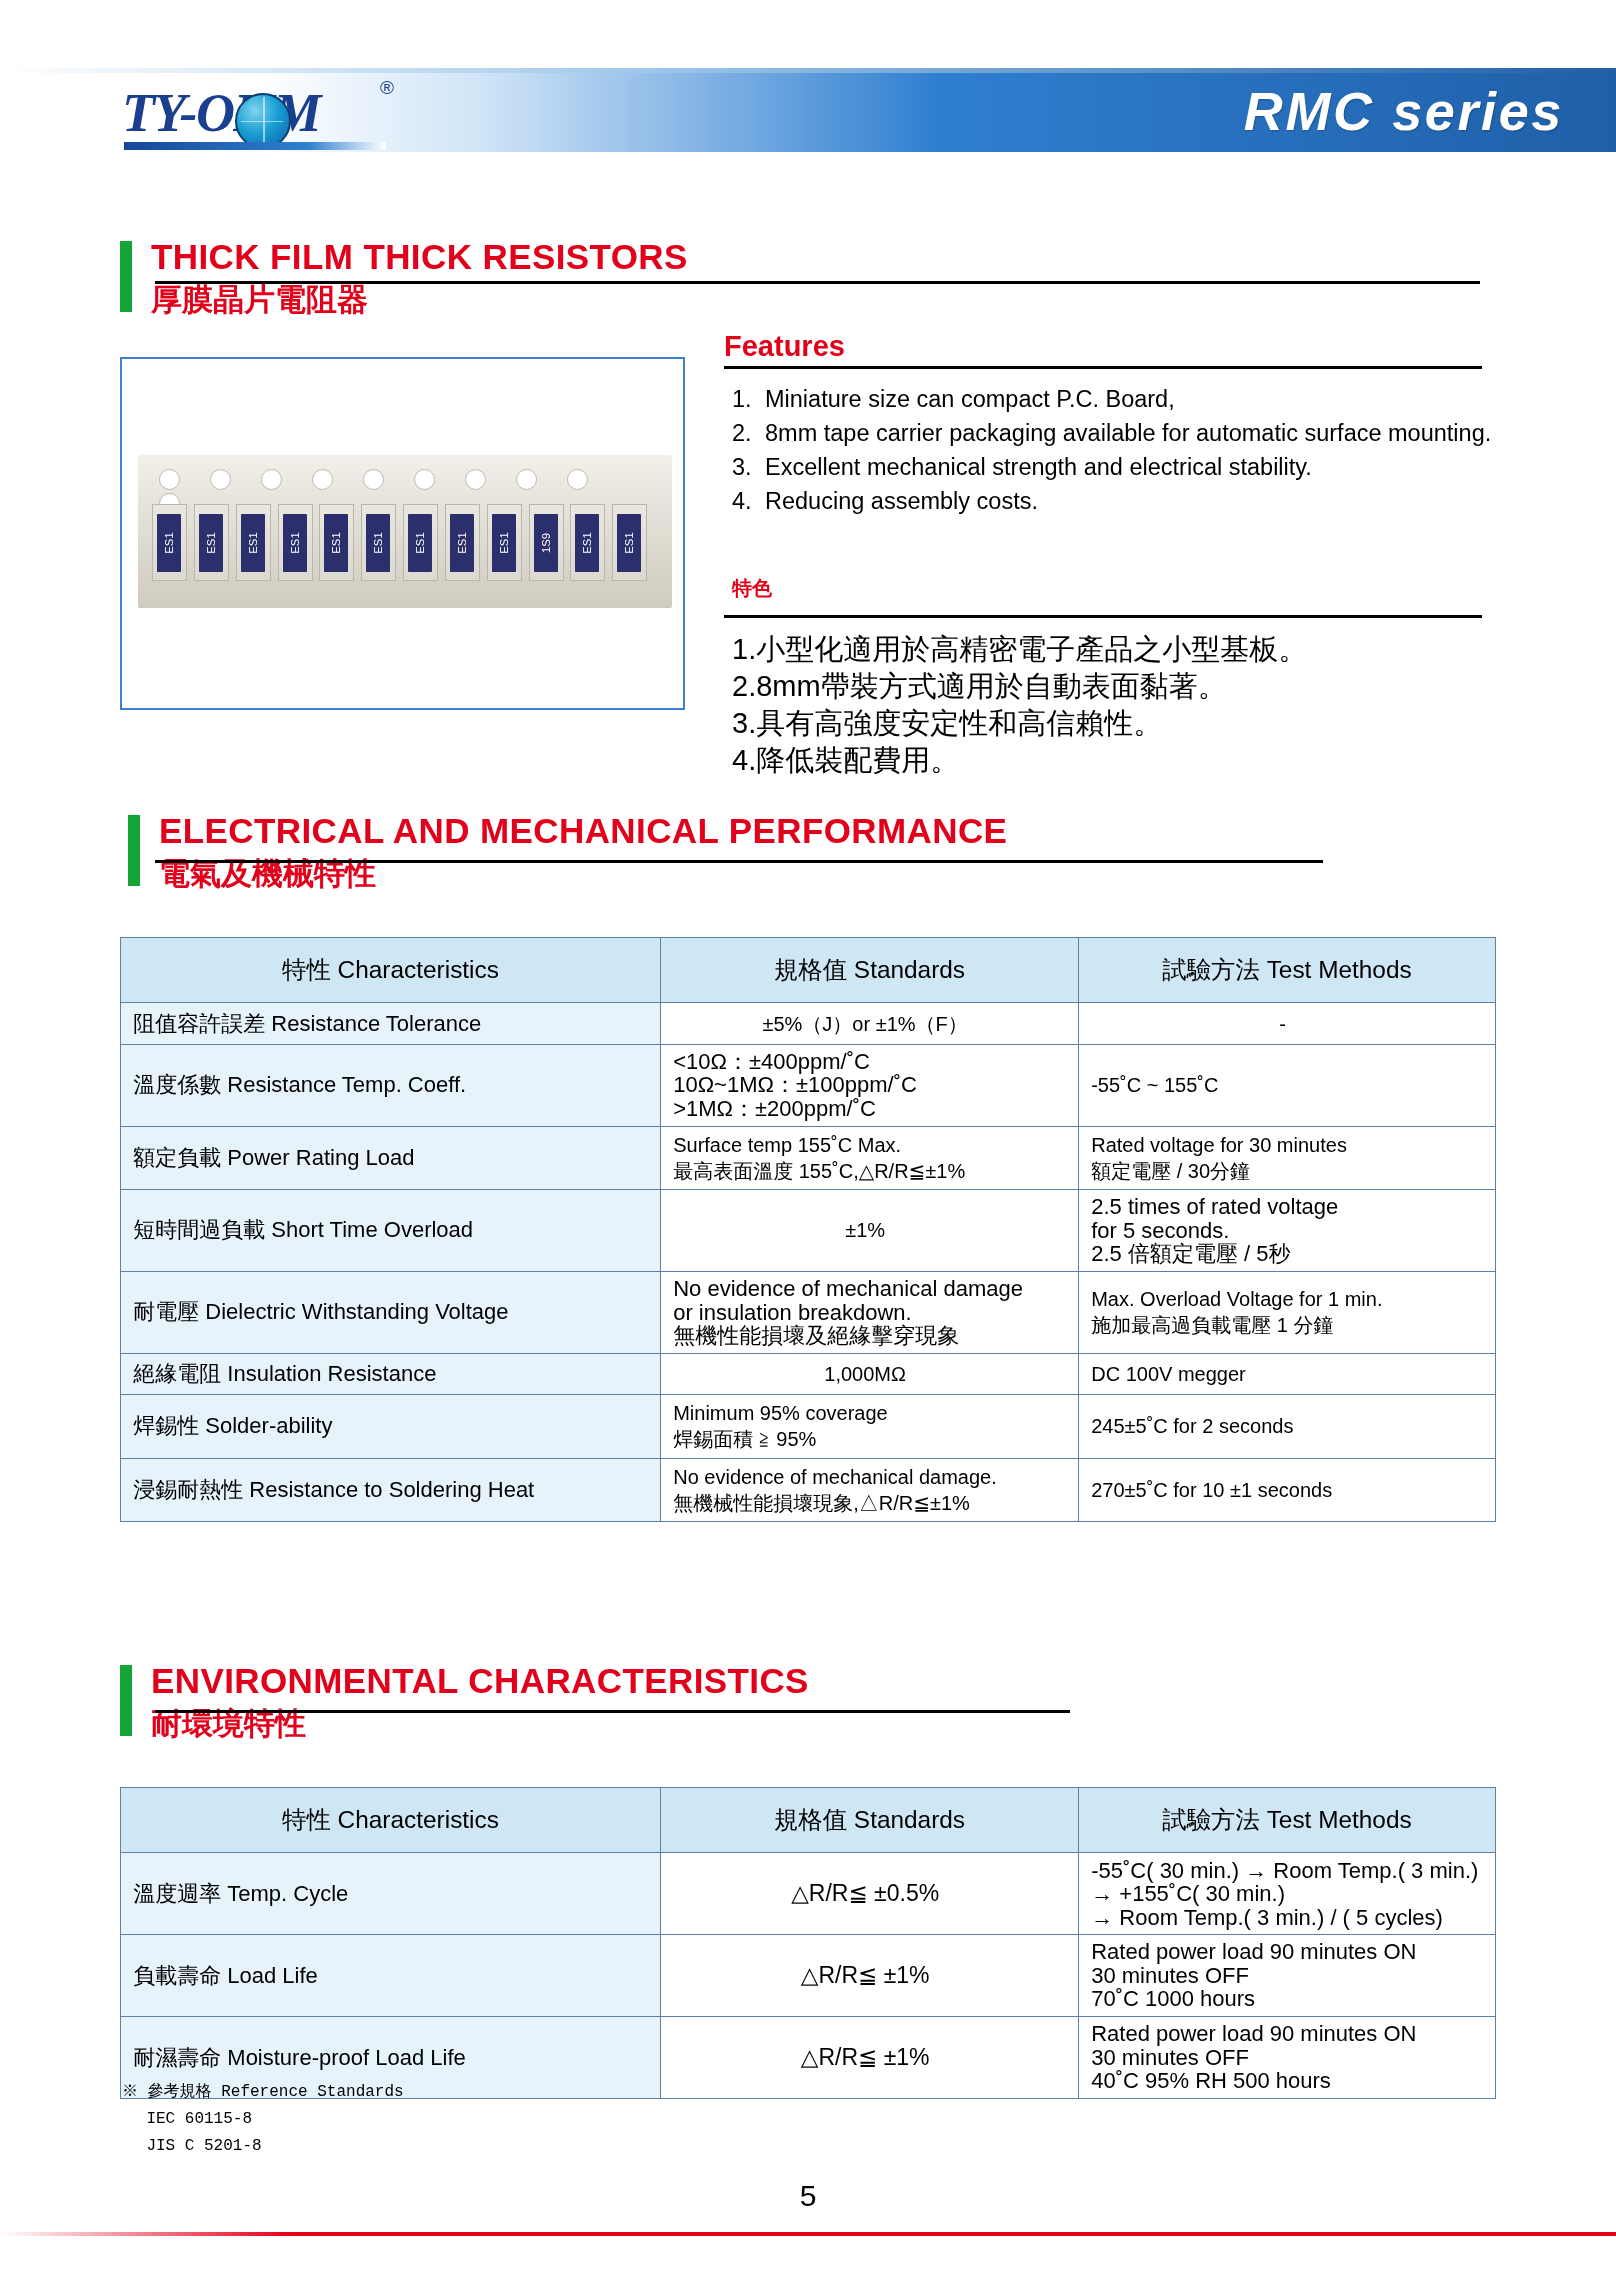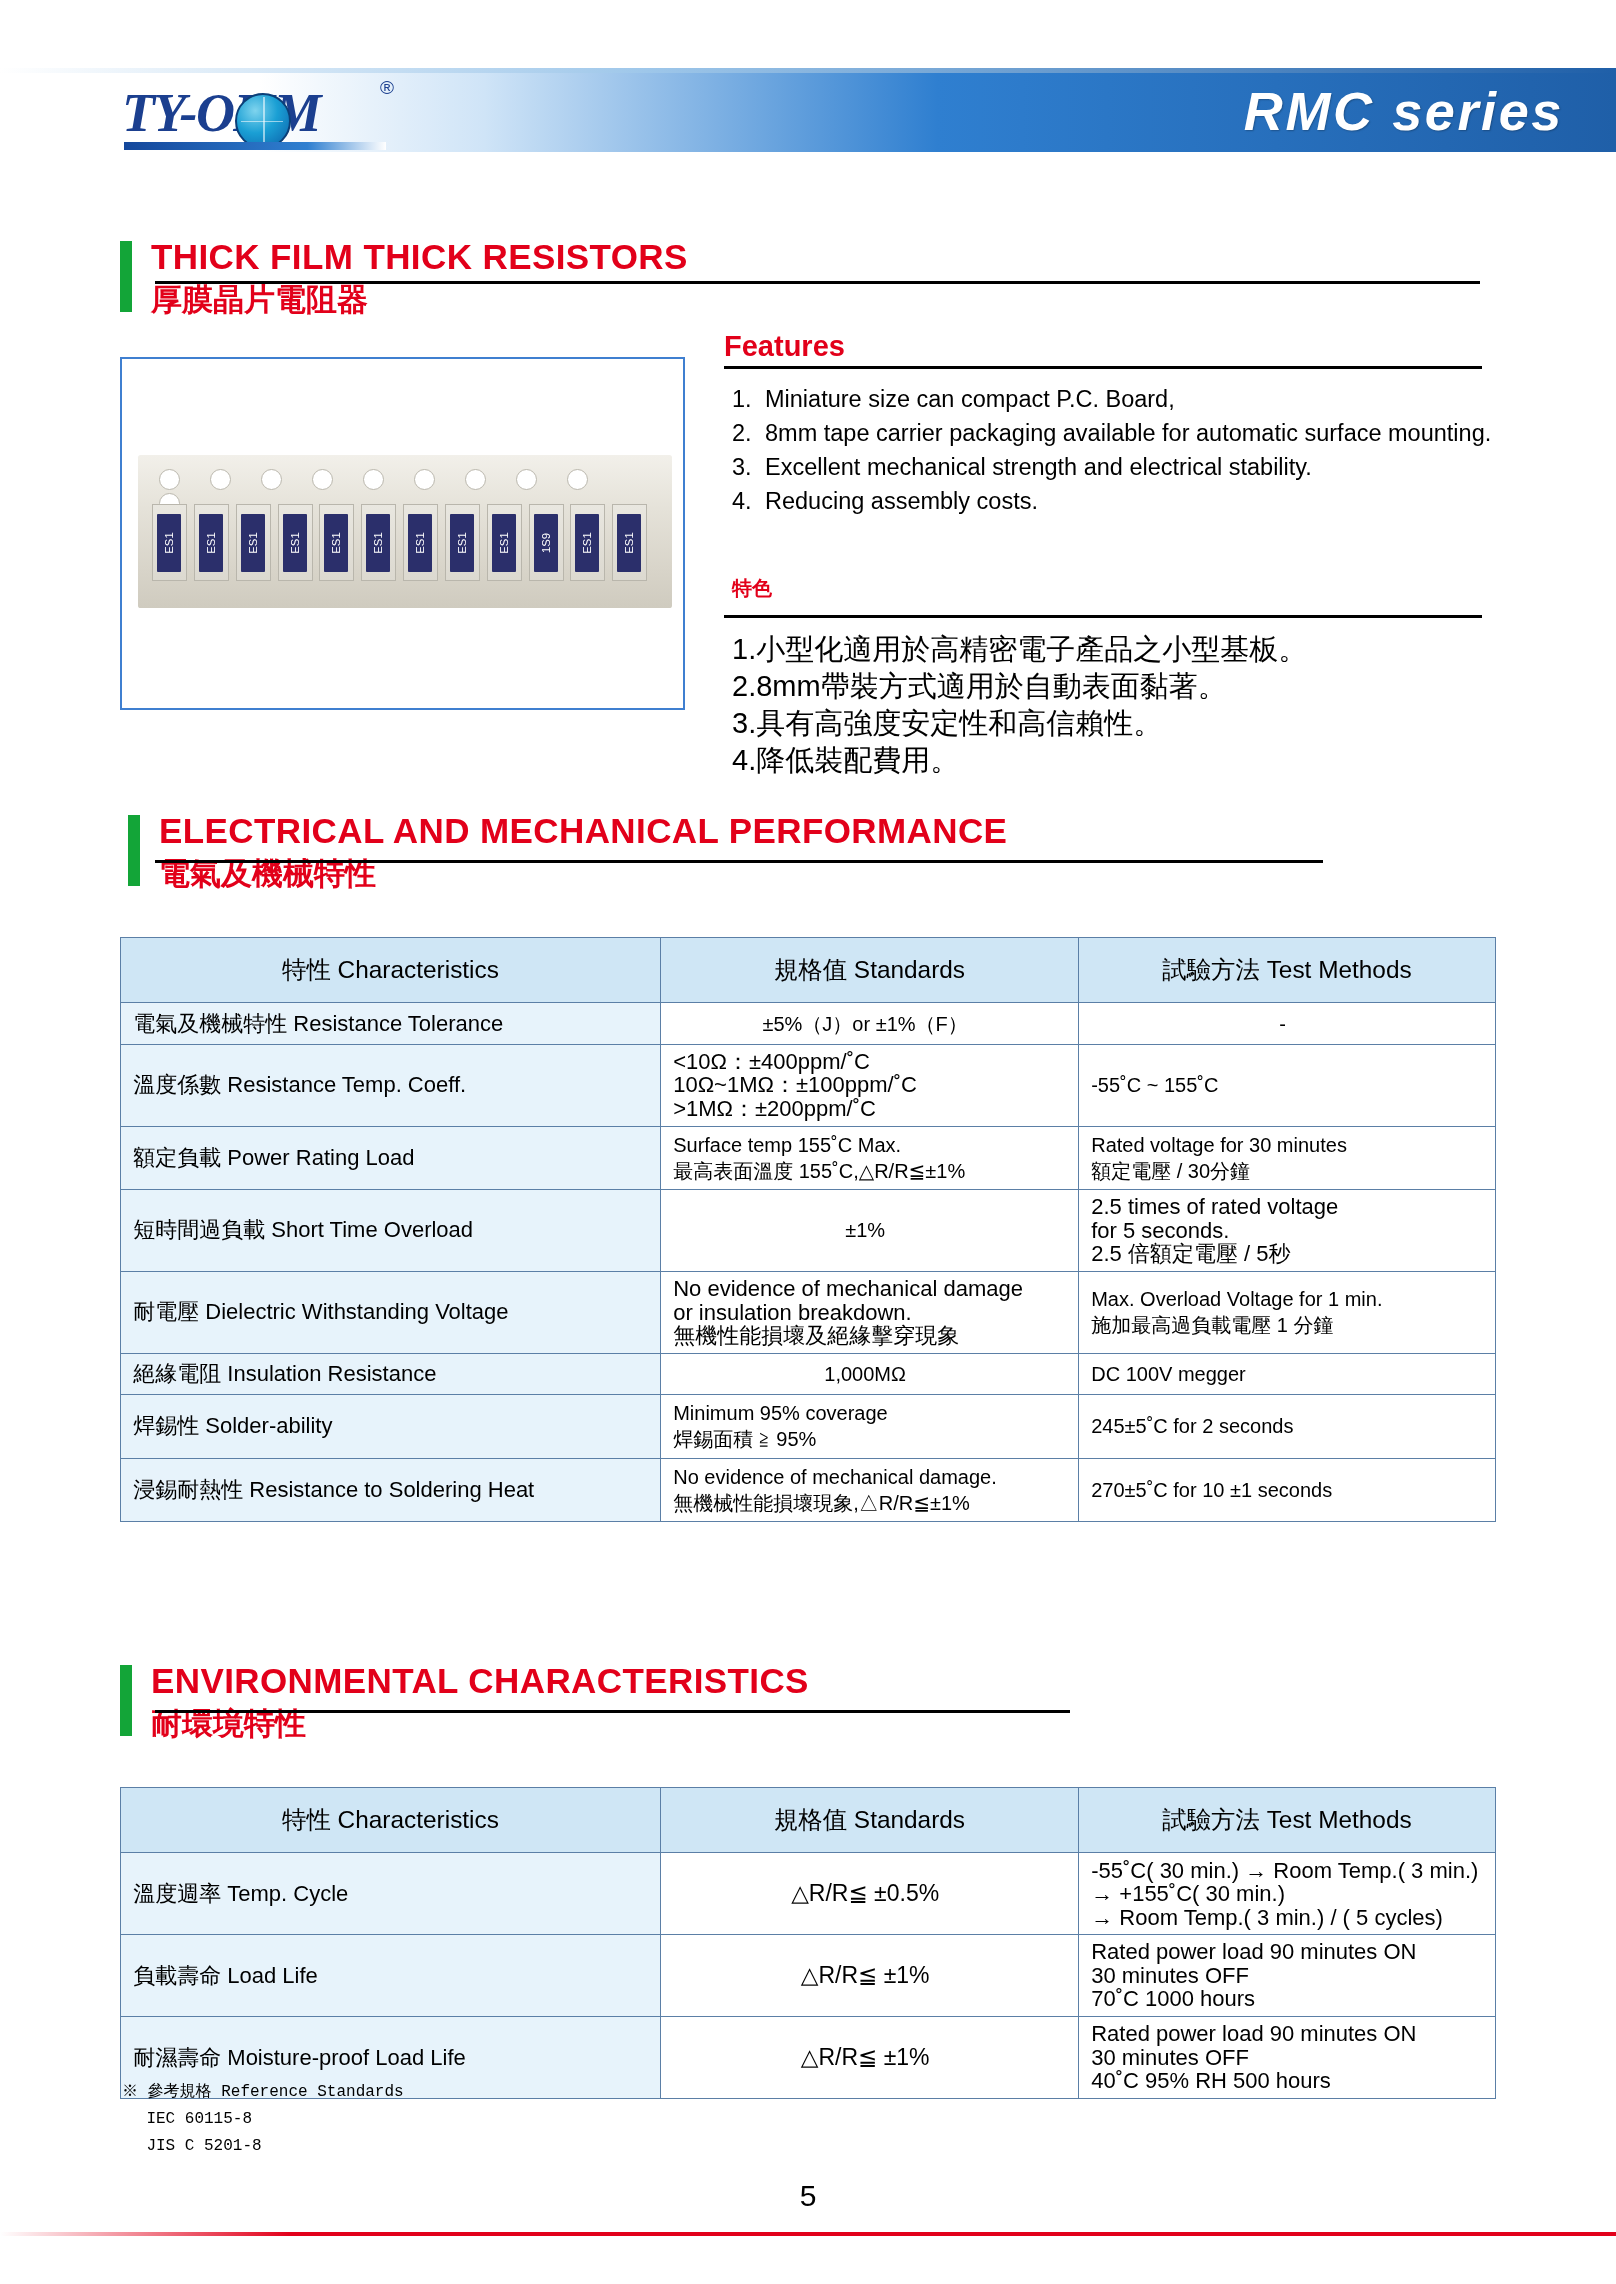--- a/index.html
+++ b/index.html
@@ -329,21 +329,21 @@
   </colgroup>
   <thead>
     <tr>
       <th>特性  Characteristics</th>
       <th>規格值  Standards</th>
       <th>試驗方法  Test Methods</th>
     </tr>
   </thead>
   <tbody>
       <tr>
-        <td class="c1">電氣及機械特性  Resistance Tolerance</td>
+        <td class="c1">阻值容許誤差  Resistance Tolerance</td>
         <td class="c2 ctr">
           <div class="mid">±5%（J）or ±1%（F）</div>
         </td>
         <td class="c3 ctr">
           <div class="mid">-</div>
         </td>
       </tr>
       <tr>
         <td class="c1">溫度係數  Resistance Temp. Coeff.</td>
         <td class="c2">

